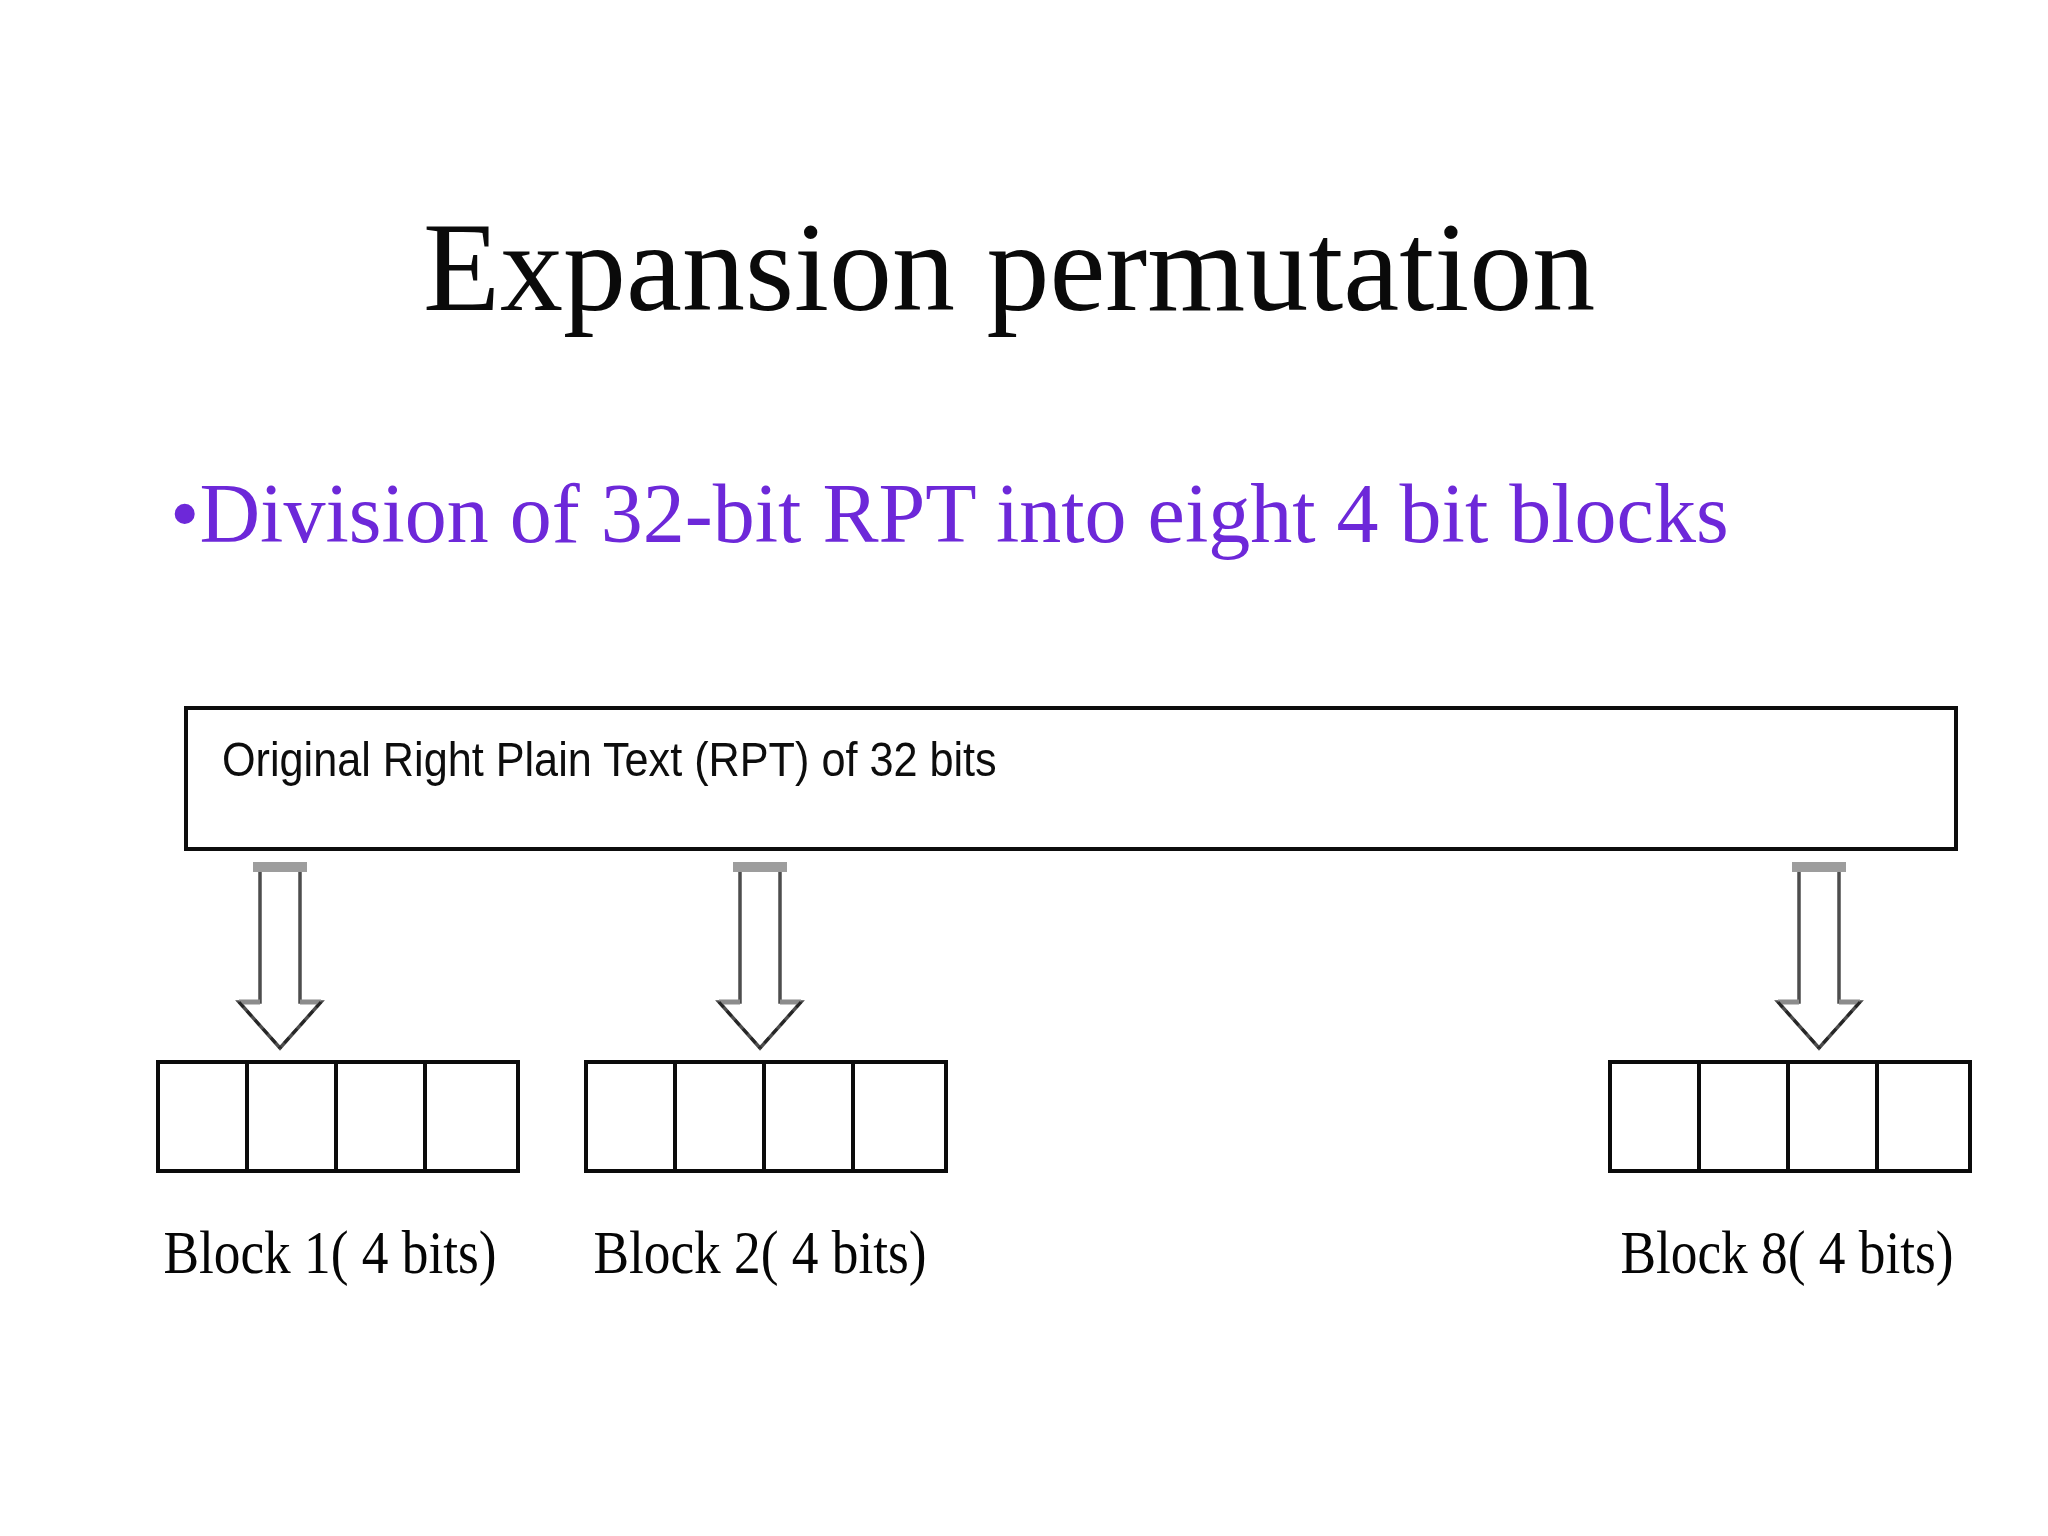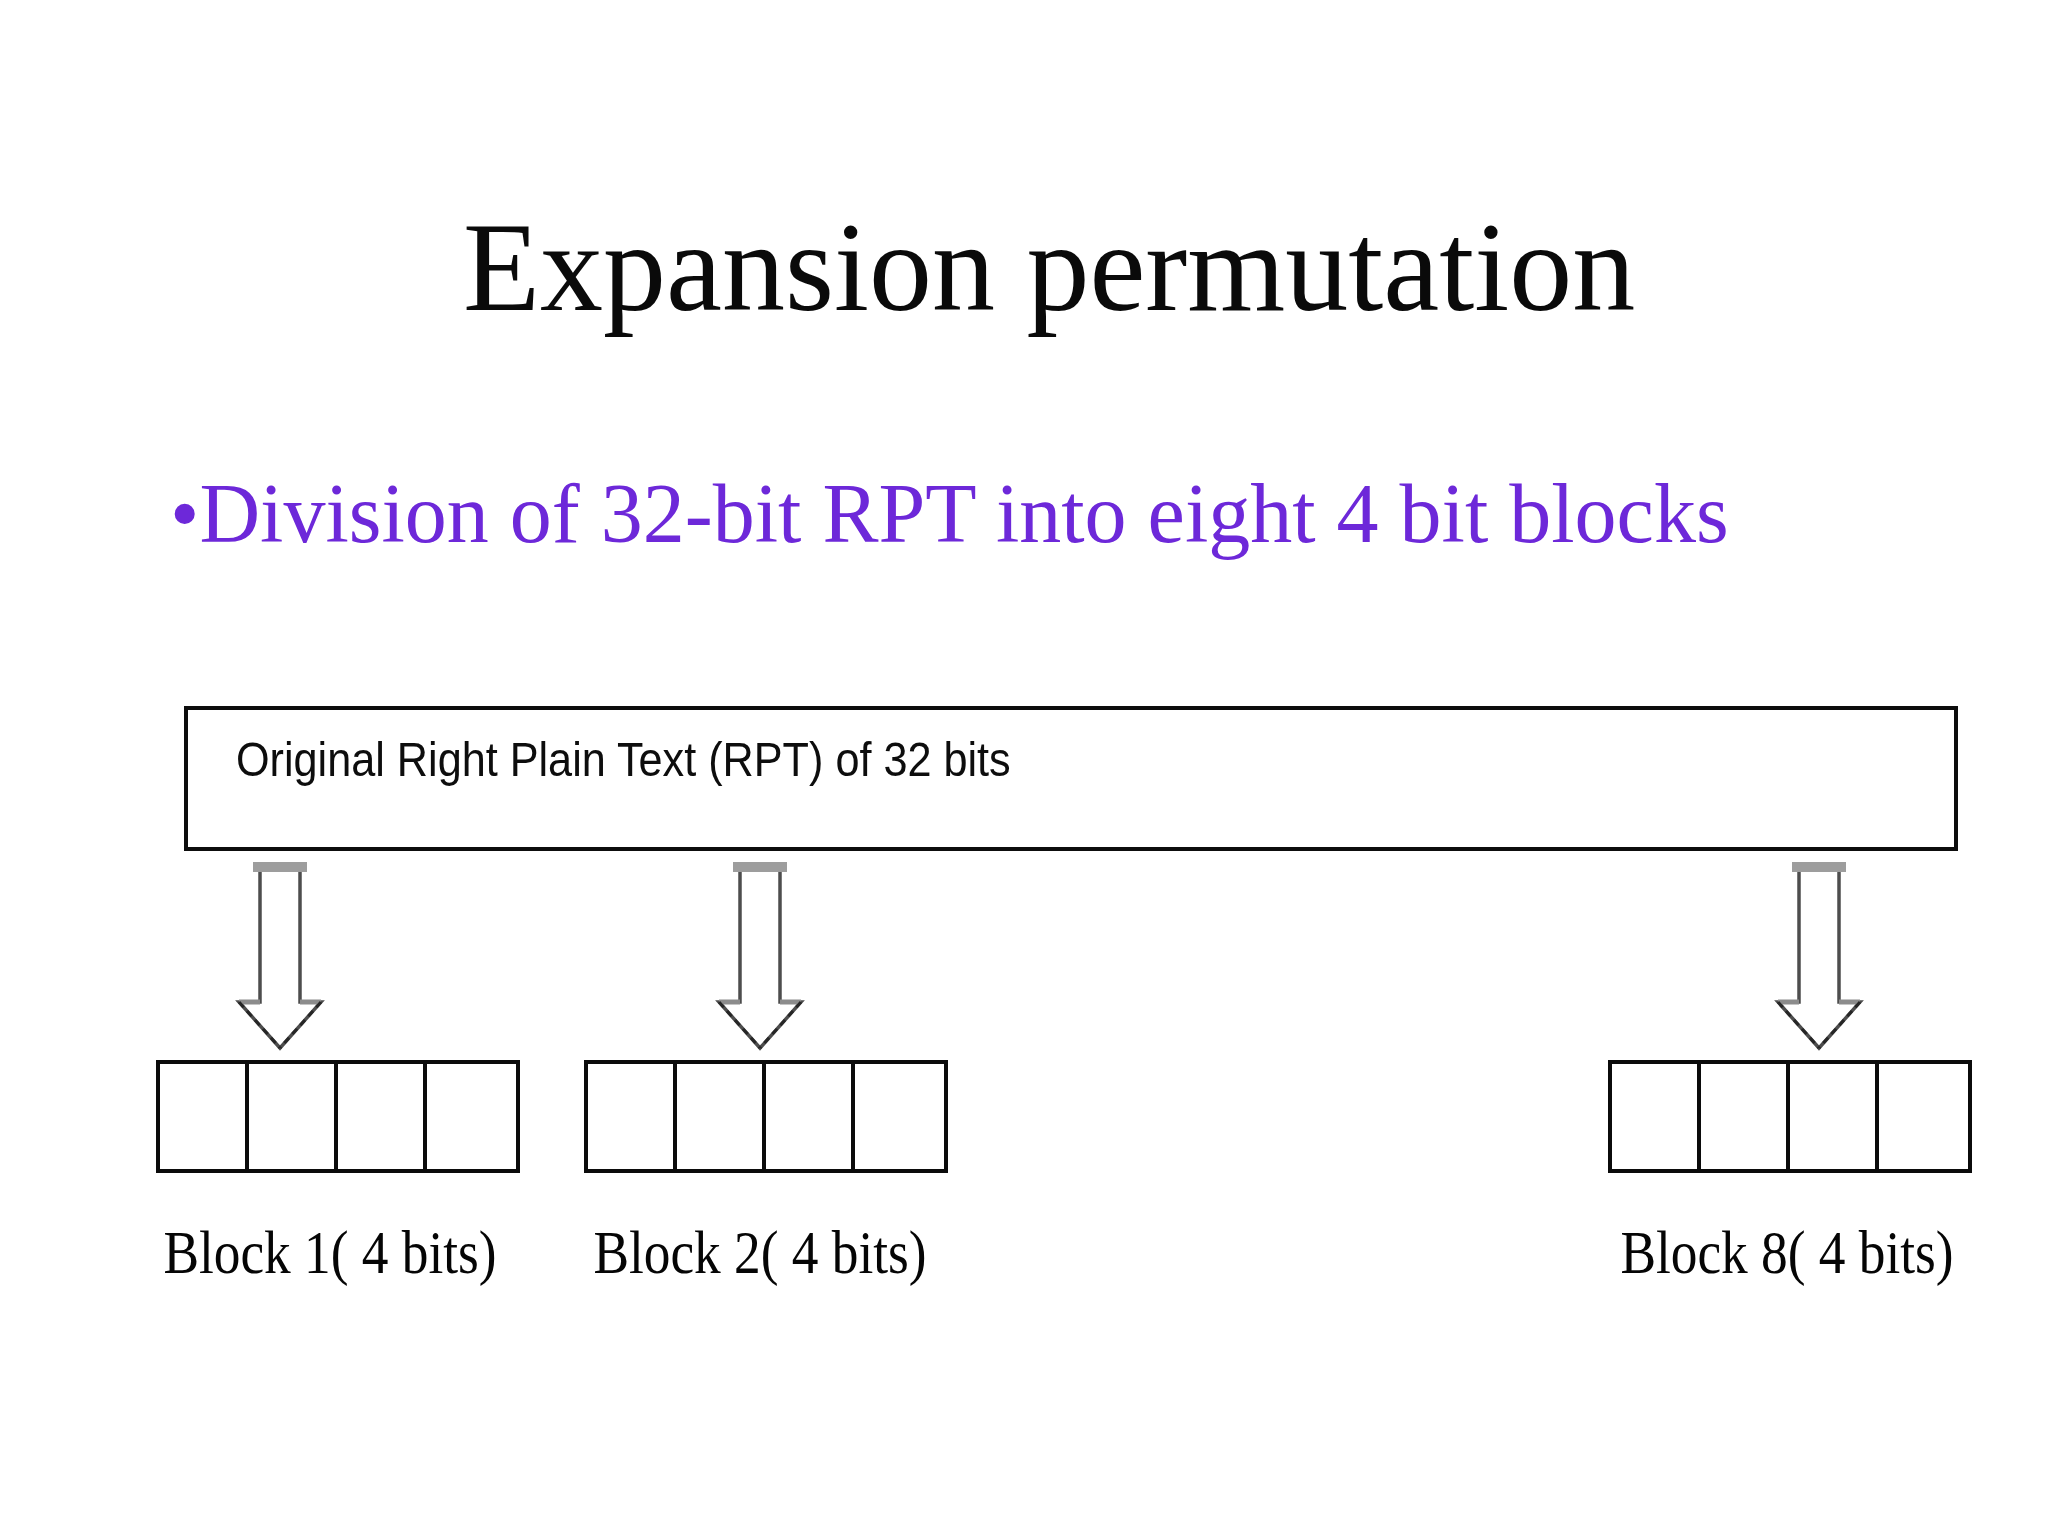--- a/index.html
+++ b/index.html
@@ -6,41 +6,41 @@
   .slide{
     position:relative;
     width:2048px;height:1536px;
     background:#ffffff;
     overflow:hidden;
     font-family:"Liberation Serif","DejaVu Serif",serif;
     color:#0a0a0a;
   }
   .title{
     position:absolute;
-    left:463px;top:205px;
+    left:423px;top:205px;
     font-size:126px;line-height:1;
     font-weight:normal;margin:0;
     white-space:nowrap;
     color:#0a0a0a;
   }
   .bullet-line{
     position:absolute;
     left:170px;top:466px;
     font-size:84px;line-height:1.15;
     white-space:nowrap;
     color:#6d28d9;
   }
   .rpt-box{
     position:absolute;
     left:184px;top:706px;
     width:1774px;height:145px;
     box-sizing:border-box;
     border:4px solid #0d0d0d;
     background:#ffffff;
-    padding:24px 0 0 48px;
+    padding:24px 0 0 34px;
   }
   .rpt-text{
     display:inline-block;
     font-family:"Liberation Sans","DejaVu Sans",sans-serif;
     font-size:48px;line-height:1.1;
     white-space:nowrap;
     transform:scaleX(0.9);
     transform-origin:left top;
     color:#0d0d0d;
   }

